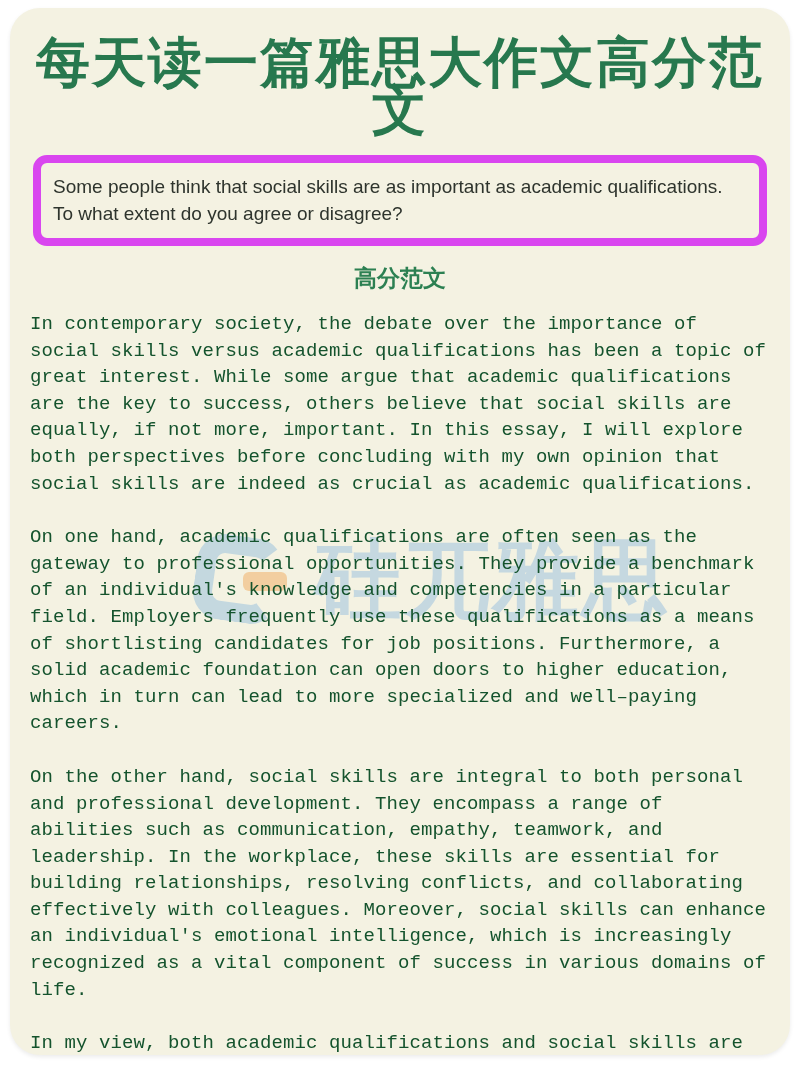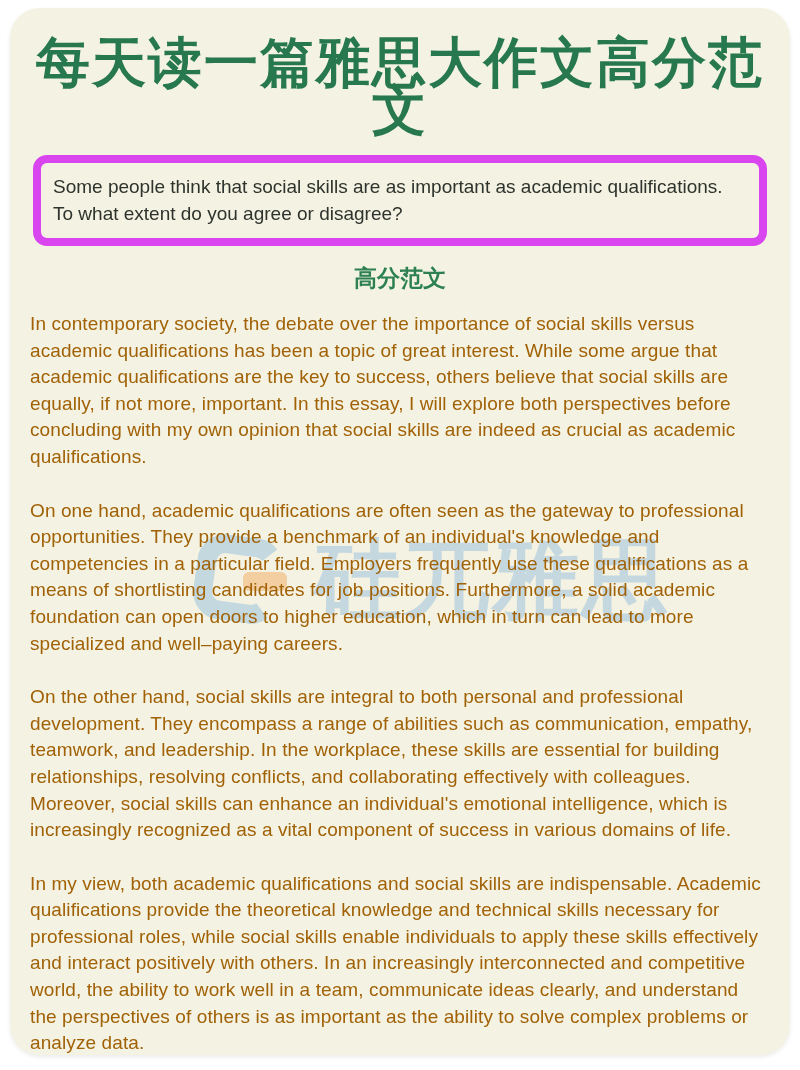--- a/index.html
+++ b/index.html
@@ -47,23 +47,24 @@
     font-size: 23px;
     font-weight: 800;
     color: #2c8052;
     line-height: 26px;
   }
 
   .essay { margin-top: 20px; }
   .essay p {
     font-size: 19px;
     line-height: 26.6px;
-    color: #a16207;
+    color: #14532d;
     margin-bottom: 27px;
     letter-spacing: 0.1px;
+    font-family: Liberation Mono, monospace;
   }
 
   
   .watermark {
     position: absolute;
     left: 185px; top: 528px;
     display: flex;
     align-items: center;
     z-index: 0;
     pointer-events: none;

